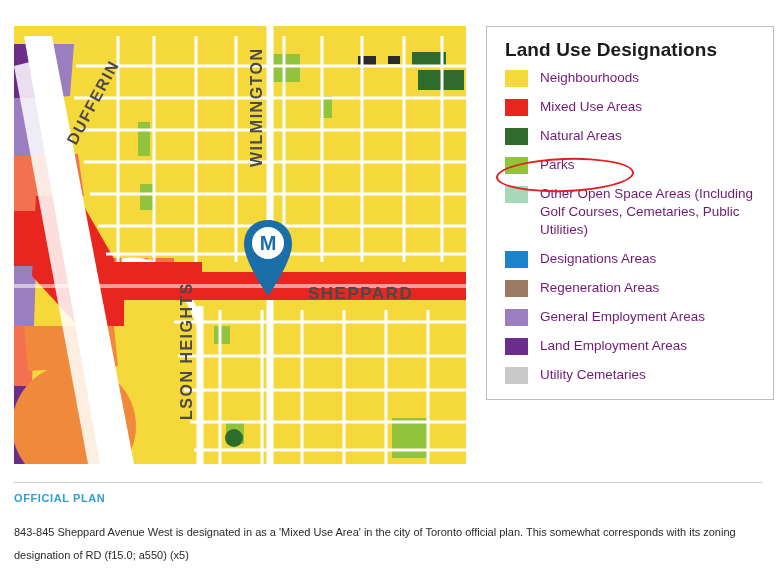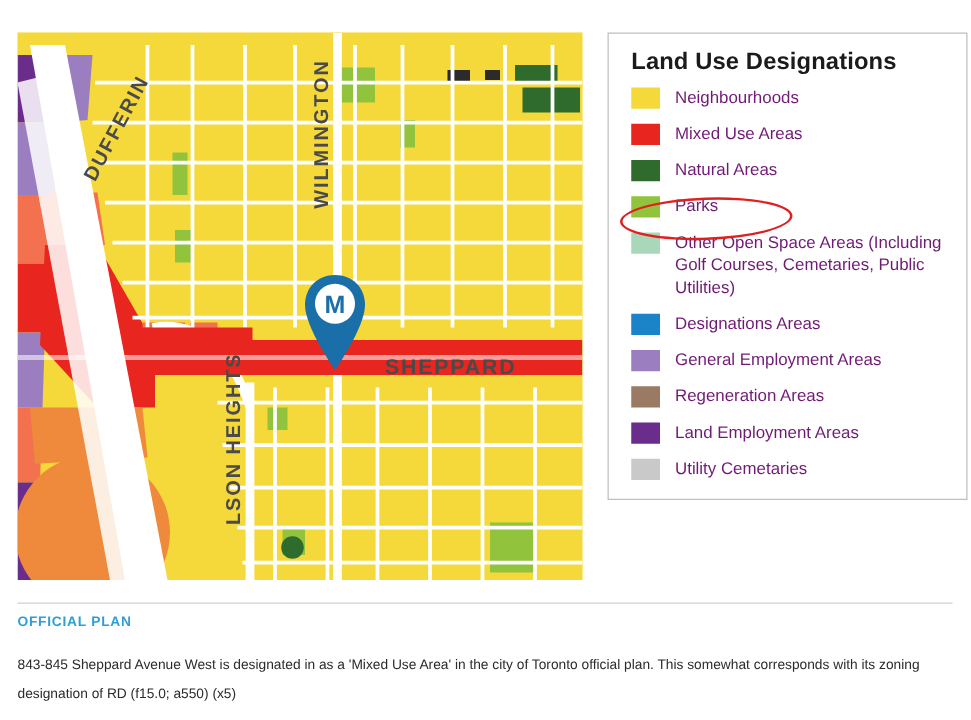--- a/index.html
+++ b/index.html
@@ -265,27 +265,27 @@
       <div class="legend-swatch" style="background:#a8d8b9"></div>
       <div class="legend-label two-line">Other Open Space Areas (Including Golf Courses, Cemetaries, Public Utilities)</div>
     </div>
 
     <div class="legend-row">
       <div class="legend-swatch" style="background:#1b84c8"></div>
       <div class="legend-label">Designations Areas</div>
     </div>
 
     <div class="legend-row">
+      <div class="legend-swatch" style="background:#9b7a64"></div>
+      <div class="legend-label">Regeneration Areas</div>
+    </div>
+
+    <div class="legend-row">
       <div class="legend-swatch" style="background:#9a7ec0"></div>
       <div class="legend-label">General Employment Areas</div>
-    </div>
-
-    <div class="legend-row">
-      <div class="legend-swatch" style="background:#9b7a64"></div>
-      <div class="legend-label">Regeneration Areas</div>
     </div>
 
     <div class="legend-row">
       <div class="legend-swatch" style="background:#6b2d8c"></div>
       <div class="legend-label">Land Employment Areas</div>
     </div>
 
     <div class="legend-row">
       <div class="legend-swatch" style="background:#c9c9c9"></div>
       <div class="legend-label">Utility Cemetaries</div>

